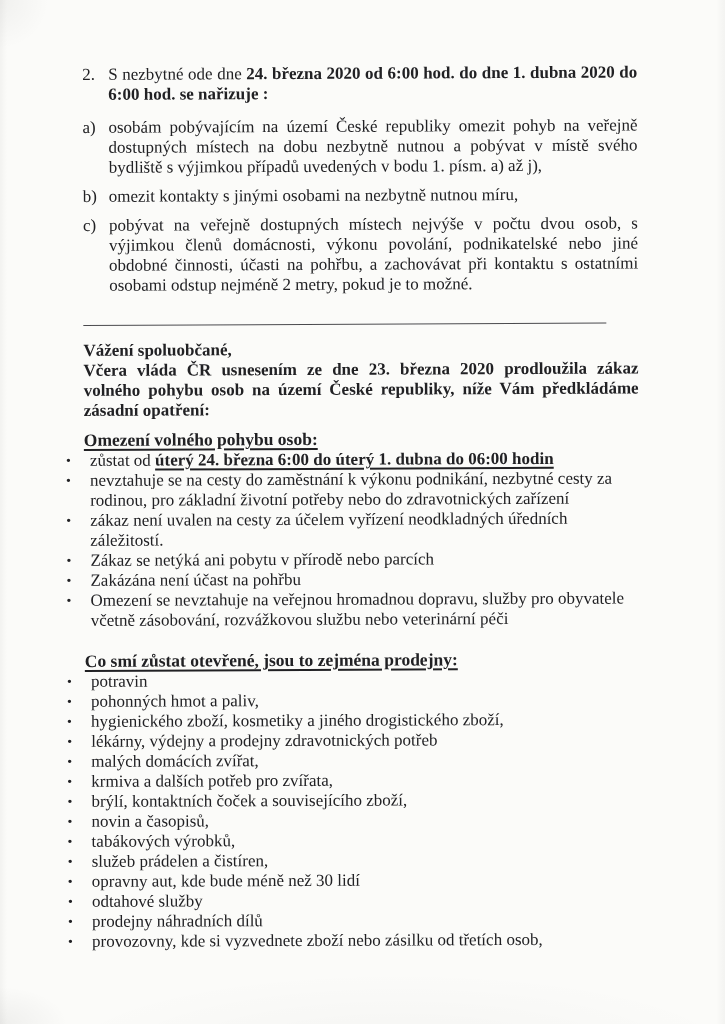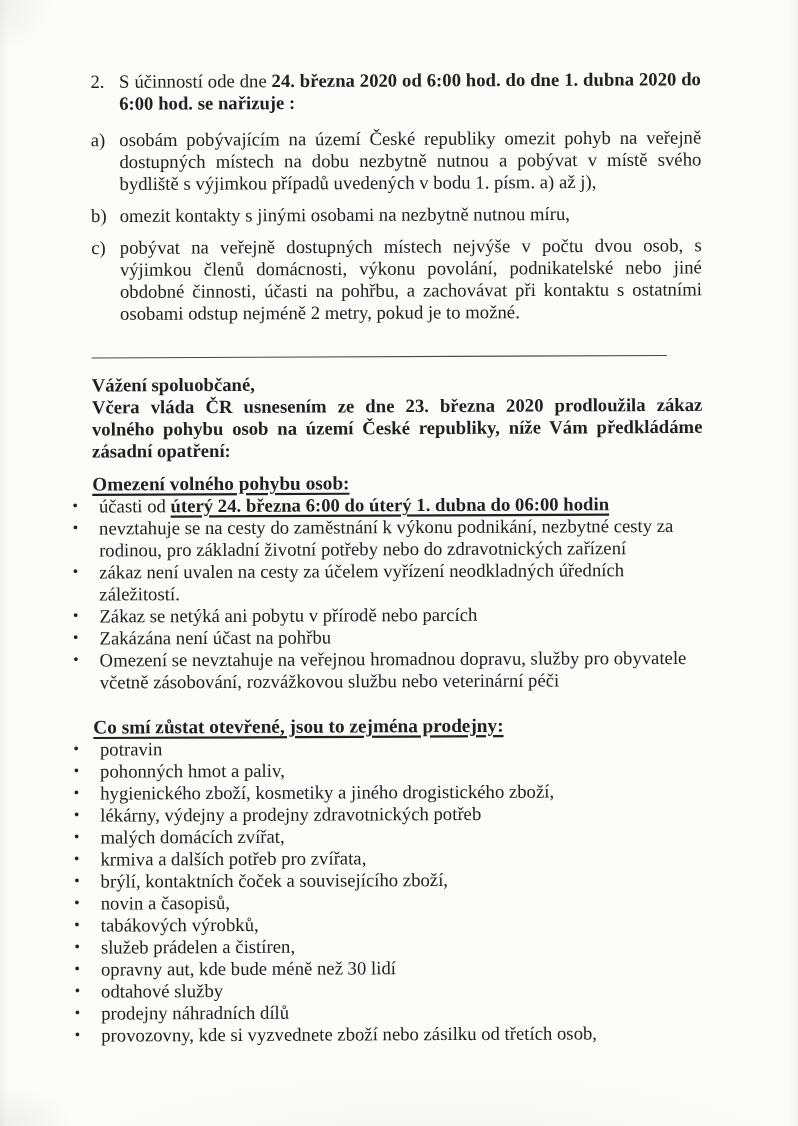--- a/index.html
+++ b/index.html
@@ -65,21 +65,21 @@
 </style>
 </head>
 <body>
 
 <div class="page">
   <div class="content">
 
     <section class="decree">
       <div class="num-item">
         <span class="marker">2.</span>
-        <p class="body"><span>S účinností ode dne </span><span class="bold">24. března 2020 od 6:00 hod. do dne 1. dubna 2020 do 6:00 hod. se nařizuje :</span></p>
+        <p class="body"><span>S nezbytné ode dne </span><span class="bold">24. března 2020 od 6:00 hod. do dne 1. dubna 2020 do 6:00 hod. se nařizuje :</span></p>
       </div>
 
       <div class="let-item">
         <span class="marker">a)</span>
         <p class="body">osobám pobývajícím na území České republiky omezit pohyb na veřejně dostupných místech na dobu nezbytně nutnou a pobývat v místě svého bydliště s výjimkou případů uvedených v bodu 1. písm. a) až j),</p>
       </div>
       <div class="let-item">
         <span class="marker">b)</span>
         <p class="body">omezit kontakty s jinými osobami na nezbytně nutnou míru,</p>
       </div>
@@ -94,21 +94,21 @@
     <section class="letter">
       <p class="salutation">Vážení spoluobčané,</p>
       <p class="letter-body">Včera vláda ČR usnesením ze dne 23. března 2020 prodloužila zákaz volného pohybu osob na území České republiky, níže Vám předkládáme zásadní opatření:</p>
     </section>
 
     <section class="restrictions">
       <p class="sec-heading">Omezení volného pohybu osob:</p>
       <ul class="blist">
         <li>
           <span class="b">•</span>
-          <span class="t"><span>účasti od </span><span class="em">úterý 24. března 6:00 do úterý 1. dubna do 06:00 hodin</span></span>
+          <span class="t"><span>zůstat od </span><span class="em">úterý 24. března 6:00 do úterý 1. dubna do 06:00 hodin</span></span>
         </li>
         <li>
           <span class="b">•</span>
           <span class="t">nevztahuje se na cesty do zaměstnání k výkonu podnikání, nezbytné cesty za rodinou, pro základní životní potřeby nebo do zdravotnických zařízení</span>
         </li>
         <li>
           <span class="b">•</span>
           <span class="t">zákaz není uvalen na cesty za účelem vyřízení neodkladných úředních záležitostí.</span>
         </li>
         <li>

